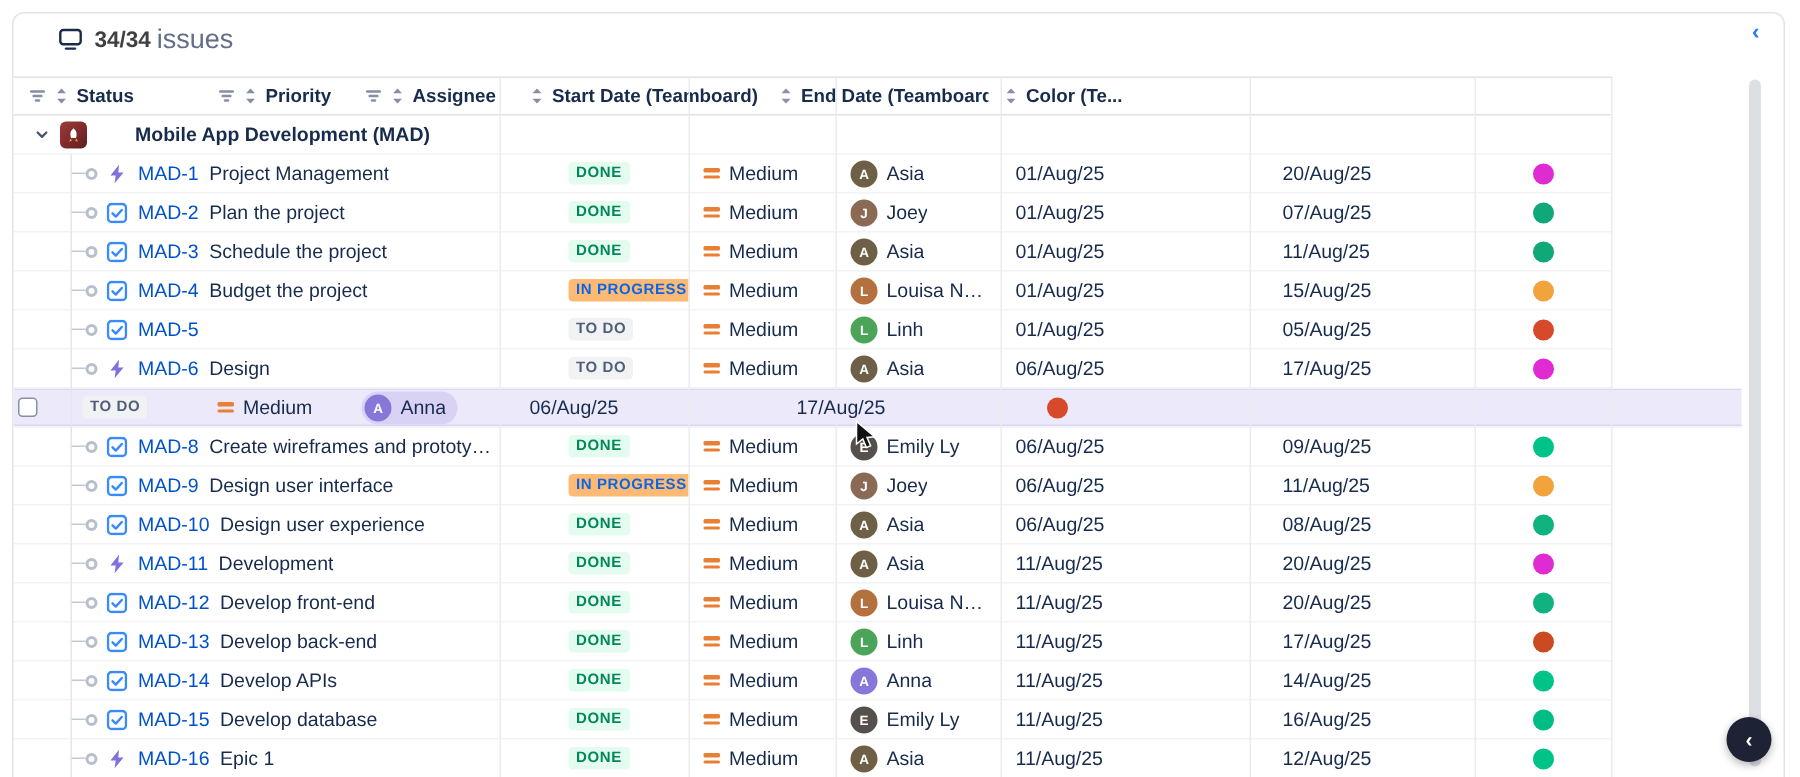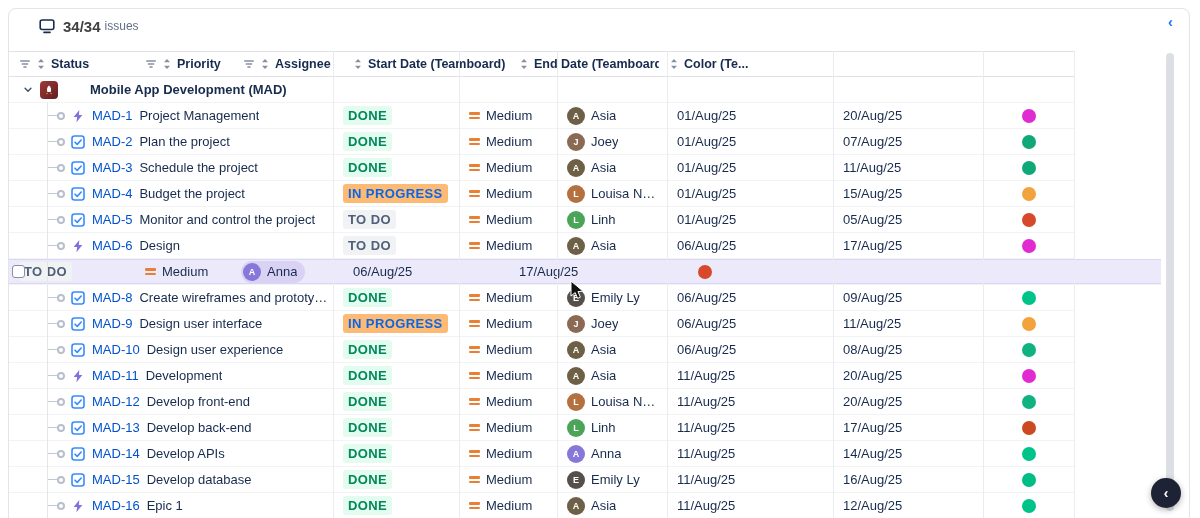--- a/index.html
+++ b/index.html
@@ -6,21 +6,21 @@
   html,body { background:#fff; }
   body { font-family:"Liberation Sans", sans-serif; color:#172B4D; }
   .app { position:relative; width:1200px; height:518px; background:#fff; overflow:hidden; }
 
   .panel { position:absolute; left:8px; top:8px; width:1182px; height:520px;
            border:1px solid #E2E4E9; border-radius:8px 8px 0 0; background:#fff; overflow:hidden; }
 
   
   .topbar { position:relative; height:34px; display:flex; align-items:center; padding-left:30px; }
   .topbar .count { font-weight:700; font-size:15px; color:#404040; margin-left:8px; }
-  .topbar .count-label { font-size:12px; color:#626F86; margin-left:4px; }
+  .topbar .count-label { font-size:18px; color:#626F86; margin-left:4px; }
   .collapse-top { position:absolute; right:16px; top:4px; color:#1D7AFC; font-size:15px; font-weight:700; cursor:pointer; }
 
   .spacer { height:8px; }
 
   
   .hrow { display:flex; width:1065px; height:26px; border-top:1px solid #DFE1E6; border-bottom:1px solid #DFE1E6; background:#fff; }
   .hcell { display:flex; align-items:center; height:100%; font-size:12.5px; font-weight:700; color:#172B4D;
            white-space:nowrap; overflow:hidden; gap:5px; padding-left:10px; }
   .hcell svg { flex:0 0 auto; }
 
@@ -39,36 +39,36 @@
   
   .rows { position:relative; }
   .row { position:relative; display:flex; width:1065px; height:26px; border-bottom:1px solid #F2F3F5; background:transparent; }
   .row.selected { width:1152px; background:#ECE9FB; box-shadow:inset 0 1px 0 #DCD6F5, inset 0 -1px 0 #DCD6F5; }
   .cell { display:flex; align-items:center; height:100%; overflow:hidden; white-space:nowrap; font-size:13px; color:#172B4D; }
   .c-issue { width:324px; padding-left:38px; }
   .c-status { width:126px; padding-left:10px; }
   .c-prio { width:98px; padding-left:10px; gap:6px; }
   .c-assignee { width:110px; padding-left:8px; }
   .c-start { width:166px; padding-left:10px; }
-  .c-end { width:150px; padding-left:10px; }
+  .c-end { width:150px; padding-left:22px; }
   .c-color { width:91px; justify-content:center; }
 
   
   .hline { width:10px; height:1px; background:#C3C9D4; flex:0 0 auto; }
   .ring { width:8px; height:8px; border:2px solid #B8BFCC; border-radius:50%; background:#fff; flex:0 0 auto; margin-right:6px; }
   .type-icon { width:14px; height:14px; flex:0 0 auto; margin-right:7px; display:inline-flex; }
   .key { color:#0052CC; text-decoration:none; margin-right:7px; cursor:pointer; flex:0 0 auto; }
   .summary { color:#172B4D; overflow:hidden; text-overflow:ellipsis; }
 
   .rowcheck { display:none; position:absolute; left:3px; top:6px; width:13px; height:13px;
               border:1.5px solid #8590A2; border-radius:3px; background:#fff; cursor:pointer; }
   .row.selected .rowcheck { display:block; }
 
   
-  .badge { font-size:13px; font-weight:700; letter-spacing:.4px; padding:2px 5px; border-radius:3px; }
+  .badge { font-size:10px; font-weight:700; letter-spacing:.4px; padding:2px 5px; border-radius:3px;margin-left:36px; }
   .badge.done { background:#E3FCEF; color:#00875A; }
   .badge.inprog { background:#fdba74; color:#0C66E4; }
   .badge.todo { background:#F1F2F4; color:#505F79; }
 
   
   .prio-glyph { display:inline-flex; flex-direction:column; gap:2px; }
   .prio-glyph i { display:block; width:11px; height:2.5px; background:#E97F33; border-radius:1px; }
 
   
   .chip { display:inline-flex; align-items:center; padding:2px 8px 2px 2px; border-radius:12px; max-width:100%; }
@@ -338,21 +338,20 @@
       <span class="hline"></span>
       <span class="ring"></span>
 
       <span class="type-icon task-icon">
         <svg width="14" height="14" viewBox="0 0 14 14">
                 <rect x="1" y="1" width="12" height="12" rx="2.5" fill="#fff" stroke="#388BFF" stroke-width="1.6"></rect>
                 <path d="M4 7.2 L6.2 9.4 L10.2 5" stroke="#388BFF" stroke-width="1.6" fill="none" stroke-linecap="round" stroke-linejoin="round"></path>
               </svg>
       </span>
       <a class="key">MAD-5</a>
-      <span class="summary">Monitor and control the project</span>
     </div>
     <div class="cell c-status">
       <span class="badge todo">TO DO</span>
     </div>
     <div class="cell c-prio">
       <span class="prio-glyph">
               <i></i>
               <i></i>
             </span>
       <span>Medium</span>

